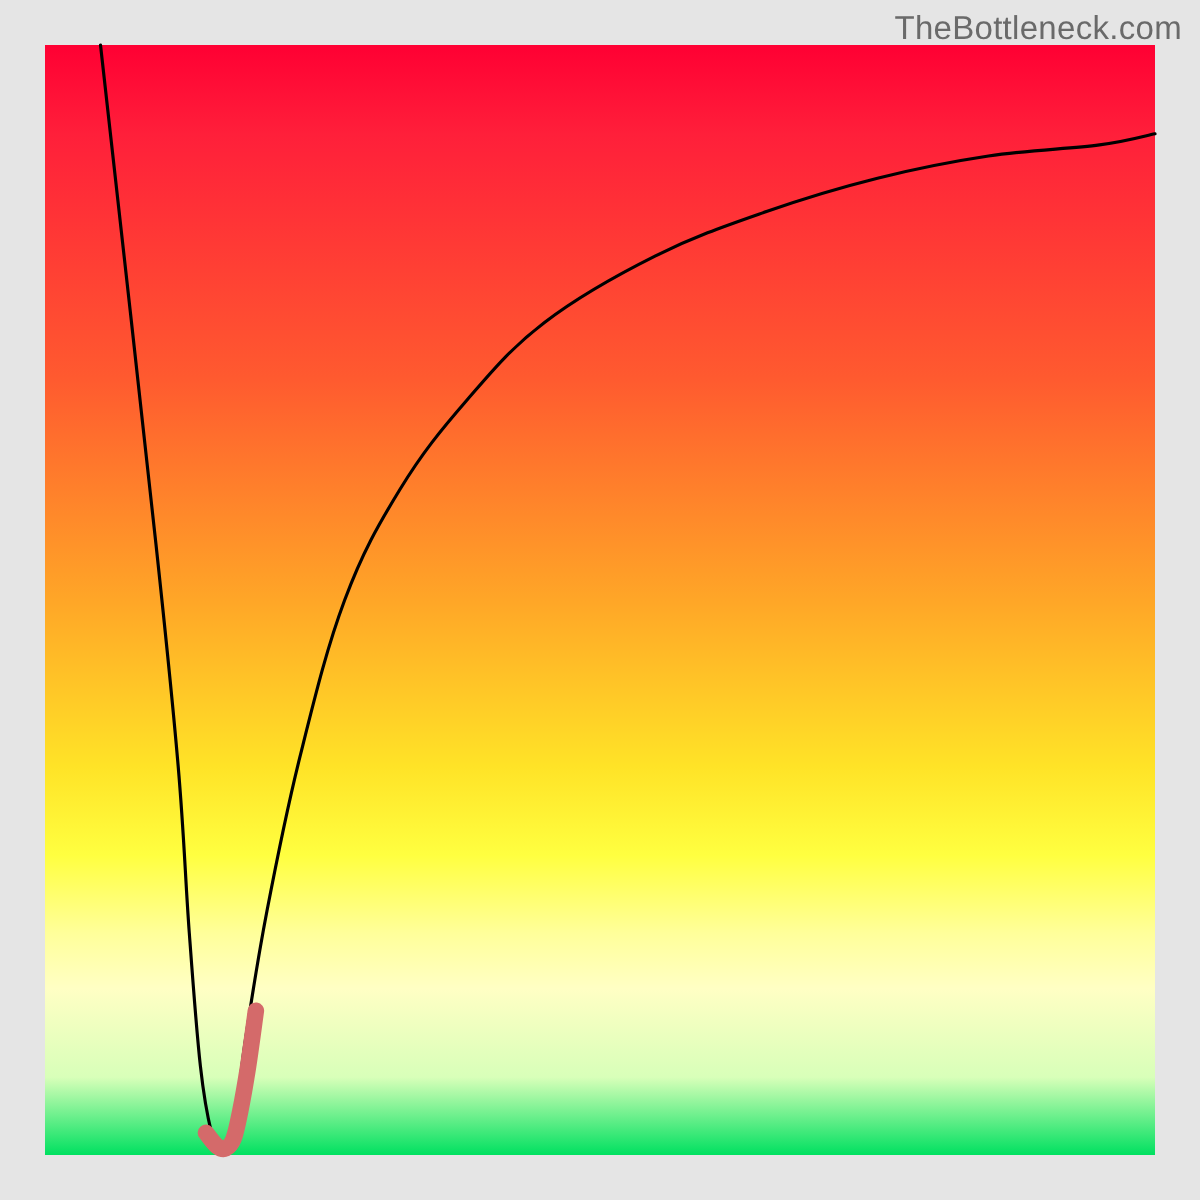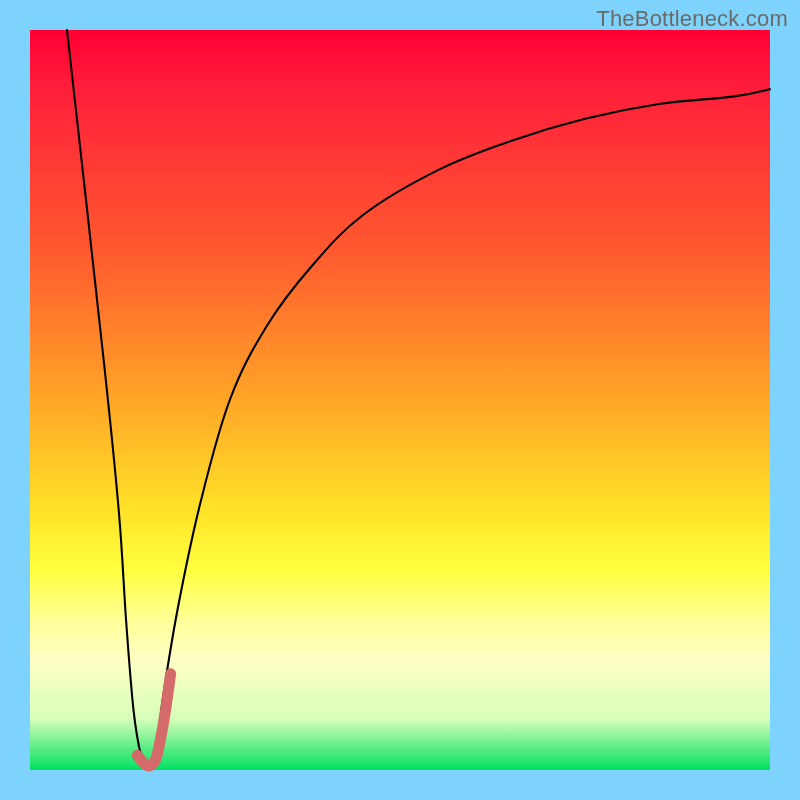--- a/index.html
+++ b/index.html
@@ -8,21 +8,21 @@
     width: 800px;
     height: 800px;
     overflow: hidden;
     background: #000;
     font-family: Arial, Helvetica, sans-serif;
   }
   .frame {
     position: relative;
     width: 800px;
     height: 800px;
-    background: #7dd3fc;
+    background: #e5e5e5;
   }
   .plot-area {
     position: absolute;
     left: 30px;
     top: 30px;
     width: 740px;
     height: 740px;
     
     background: linear-gradient(
       to bottom,

